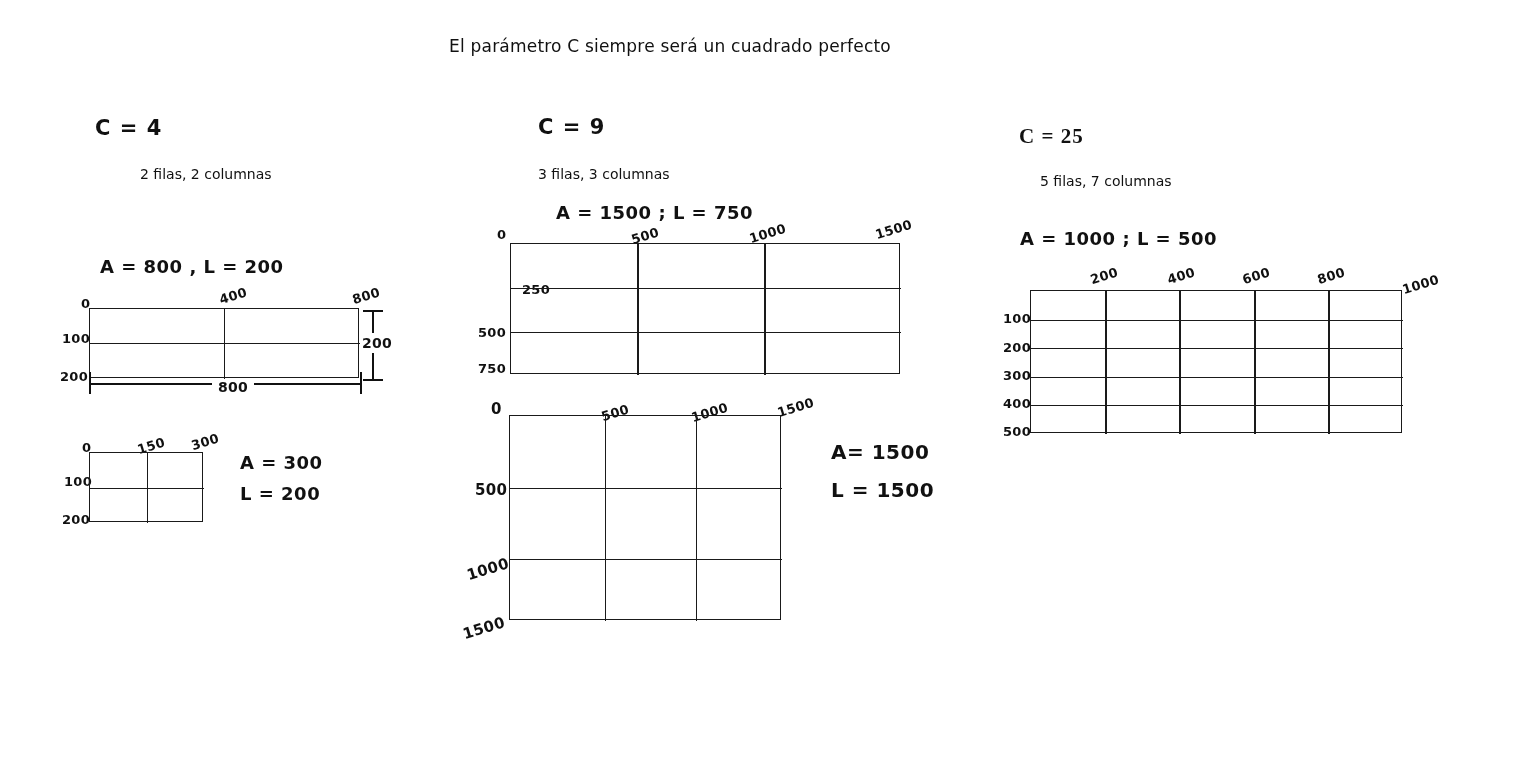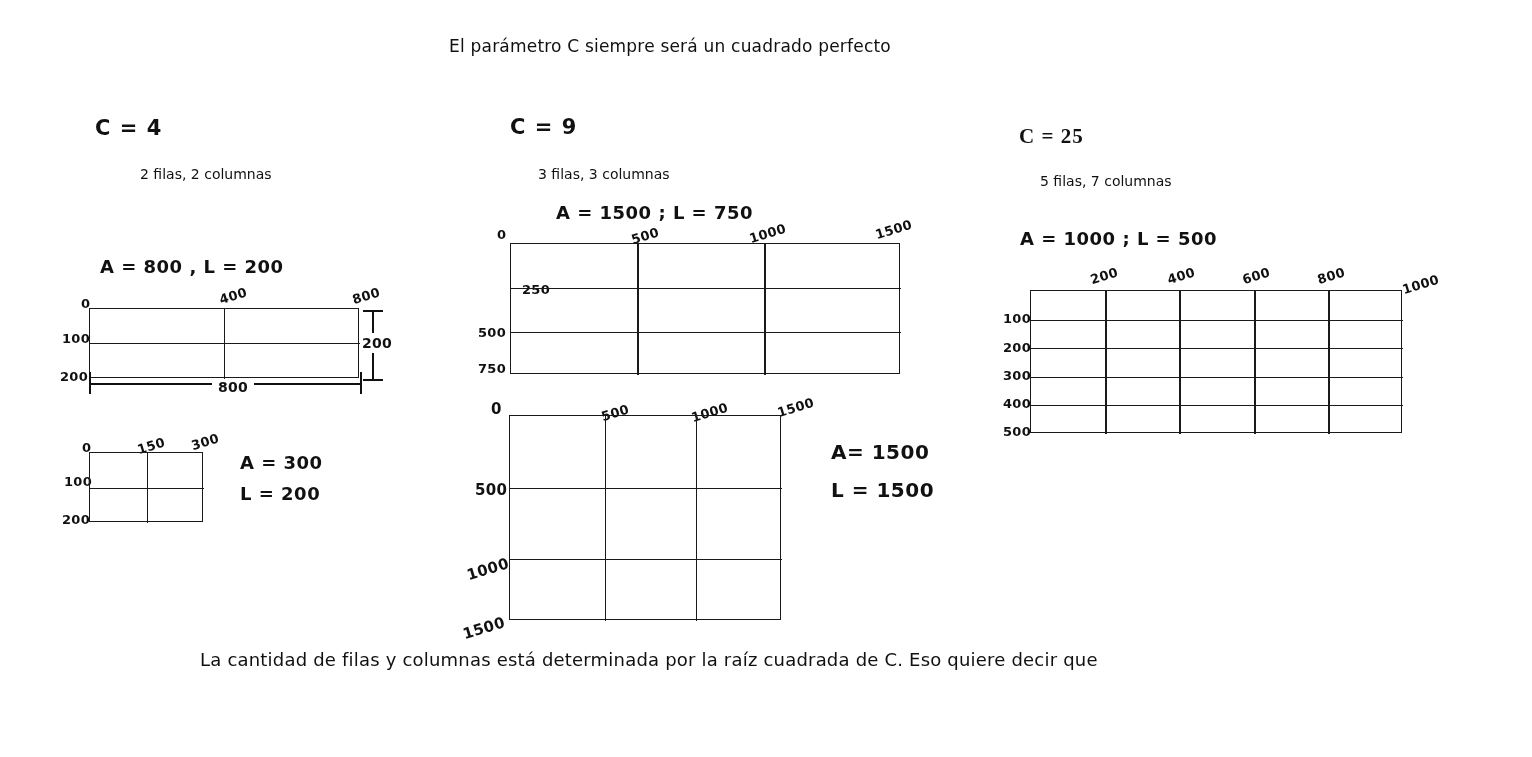--- a/index.html
+++ b/index.html
@@ -146,21 +146,21 @@
 <div class="abs hand axis-num" style="left:62px; top:512px;">200</div>
 
 <div class="grid" style="left:89px; top:452px; width:114px; height:70px;">
   <div class="gline-h" style="top:35px; width:114px;"></div>
   <div class="gline-v" style="left:57px; height:70px;"></div>
 </div>
 
 <div class="abs hand formula" style="left:240px; top:452px;">A = 300</div>
 <div class="abs hand formula" style="left:240px; top:483px;">L = 200</div>
 
-<div class="abs hand c-label" style="left:510px; top:115px;">C = 9</div>
+<div class="abs hand c-label" style="left:538px; top:115px;">C = 9</div>
 <div class="abs hand sub-label" style="left:538px; top:166px;">3 filas, 3 columnas</div>
 
 <div class="abs hand formula" style="left:556px; top:202px;">A = 1500 ;  L = 750</div>
 
 <div class="abs hand axis-num" style="left:497px; top:227px;">0</div>
 <div class="abs hand axis-num rot" style="left:634px; top:232px;">500</div>
 <div class="abs hand axis-num rot" style="left:752px; top:231px;">1000</div>
 <div class="abs hand axis-num rot" style="left:878px; top:227px;">1500</div>
 <div class="abs hand axis-num" style="left:478px; top:282px;margin-left:44px;">250</div>
 <div class="abs hand axis-num" style="left:478px; top:325px;">500</div>
@@ -213,14 +213,13 @@
   <div class="gline-h" style="top:57px; width:372px;"></div>
   <div class="gline-h" style="top:86px; width:372px;"></div>
   <div class="gline-h" style="top:114px; width:372px;"></div>
   <div class="gline-v thick" style="left:74px; height:143px;"></div>
   <div class="gline-v thick" style="left:148px; height:143px;"></div>
   <div class="gline-v thick" style="left:223px; height:143px;"></div>
   <div class="gline-v thick" style="left:297px; height:143px;"></div>
 </div>
 
 <div class="abs hand" id="caption">
-  <div>La cantidad de filas y columnas está determinada por la raíz cuadrada de C. Eso quiere decir que</div>
 </div>
 
 </body></html>

